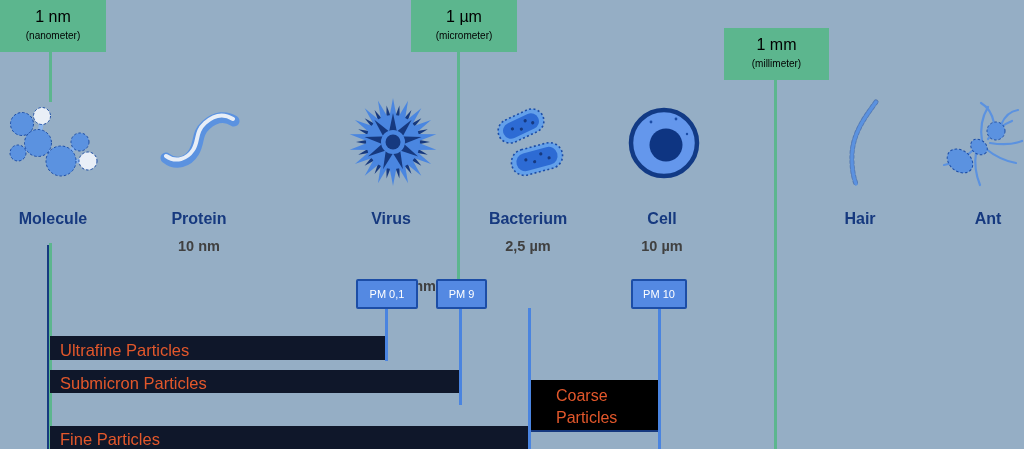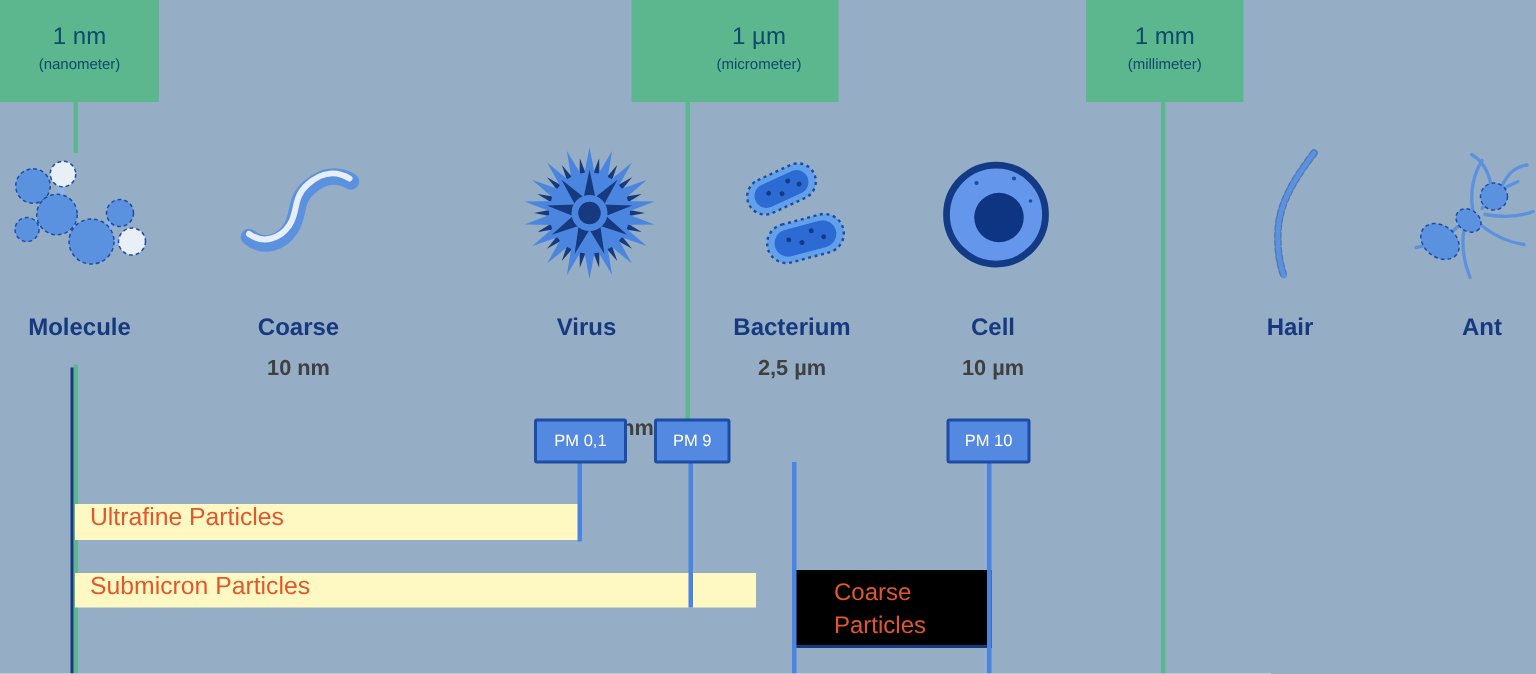--- a/index.html
+++ b/index.html
@@ -1,26 +1,26 @@
 <!DOCTYPE html>
 <html><head>
 <meta charset="utf-8">
 <style>
   html,body{margin:0;padding:0;}
   body{font-family:"Liberation Sans",sans-serif;}
   .canvas{position:relative;width:1024px;height:449px;background:#95aec5;overflow:hidden;}
 
   
-  .scale-box{position:absolute;top:0;height:68px;background:#5cb68e;color:#0c4a6e;
+  .scale-box{position:absolute;top:0;height:52px;background:#5cb68e;color:#000000;
     display:flex;flex-direction:column;align-items:center;justify-content:center;gap:1px;}
   .scale-value{font-size:16px;line-height:18px;}
   .scale-unit{font-size:10px;line-height:17px;}
   .scale-nm{left:0;width:106px;}
-  .scale-um{left:421px;width:106px;padding-left:32px;}
-  .scale-mm{left:724px;width:105px;}
+  .scale-um{left:411px;width:106px;}
+  .scale-mm{left:724px;width:105px;margin-top:28px;}
 
   
   .vline{position:absolute;width:3px;}
   .vline.green{background:#5cb68e;}
   .vline.blue{background:#4a84e0;}
   .vline.navy{background:#16397f;width:2px;}
 
   
   .icon{position:absolute;}
 
@@ -28,22 +28,22 @@
   .item-label{position:absolute;width:110px;text-align:center;color:#16397f;
     font-weight:bold;font-size:16px;top:210px;}
   .item-size{position:absolute;width:110px;text-align:center;color:#404040;
     font-weight:bold;font-size:14.5px;top:238px;}
 
   
   .pm-box{position:absolute;top:279px;height:26px;background:#5489e2;border:2px solid #1c4da6;
     border-radius:2px;color:#fff;font-size:11px;display:flex;align-items:center;justify-content:center;}
 
   
-  .bar{position:absolute;background:#fef9c3;color:#e2572b;font-size:16.5px;
-    display:flex;align-items:flex-start;padding-left:10px;box-sizing:border-box;}
+  .bar{position:absolute;background:#0f172a;color:#e2572b;font-size:16.5px;
+    display:flex;align-items:flex-end;padding-left:10px;box-sizing:border-box;}
   .coarse{position:absolute;background:#000000;color:#e2572b;font-size:16px;line-height:22px;
     padding:5px 0 0 28px;box-sizing:border-box;border-bottom:2px solid #16397f;}
 </style>
 </head>
 <body>
 
 <div class="canvas">
 
   <div class="vline green" style="left:49px;top:50px;height:52px;"></div>
   <div class="vline green" style="left:49px;top:243px;height:206px;"></div>
@@ -180,37 +180,40 @@
       <path d="M 71,30 C 75,20 81,16 88,15"></path>
     </g>
     <g stroke="#1c4da6" stroke-width="1" stroke-dasharray="2.5 2">
       <ellipse cx="30" cy="66" rx="14" ry="10.5" transform="rotate(38 30 66)" fill="#5b92e0"></ellipse>
       <ellipse cx="49" cy="52" rx="9" ry="7" transform="rotate(38 49 52)" fill="#5b92e0"></ellipse>
       <circle cx="66" cy="36" r="9" fill="#5b92e0"></circle>
     </g>
   </svg>
 
   <div class="item-label" style="left:-2px;">Molecule</div>
-  <div class="item-label" style="left:144px;">Coarse</div>
+  <div class="item-label" style="left:144px;">Protein</div>
   <div class="item-label" style="left:336px;">Virus</div>
   <div class="item-label" style="left:473px;">Bacterium</div>
   <div class="item-label" style="left:805px;">Hair</div>
   <div class="item-label" style="left:607px;">Cell</div>
   <div class="item-label" style="left:933px;">Ant</div>
 
   <div class="item-size" style="left:144px;">10 nm</div>
   <div class="item-size" style="left:356px;margin-top:40px;">100 nm</div>
   <div class="item-size" style="left:473px;">2,5 µm</div>
   <div class="item-size" style="left:607px;">10 µm</div>
 
   <div class="bar" style="left:50px;top:336px;width:337px;height:24px;">
     <span>Ultrafine Particles</span>
   </div>
-  <div class="bar" style="left:50px;top:382px;width:454px;height:23px;">
+  <div class="bar" style="left:50px;top:370px;width:411px;height:23px;">
     <span>Submicron Particles</span>
+  </div>
+  <div class="bar" style="left:50px;top:426px;width:479px;height:23px;">
+    <span>Fine Particles</span>
   </div>
   <div class="coarse" style="left:528px;top:380px;width:133px;height:52px;">
     <span>Coarse Particles</span>
   </div>
 
   <div class="vline blue" style="left:385px;top:308px;height:53px;"></div>
   <div class="vline blue" style="left:459px;top:308px;height:97px;"></div>
   <div class="vline blue" style="left:528px;top:308px;height:141px;"></div>
   <div class="vline blue" style="left:658px;top:308px;height:141px;"></div>
 

